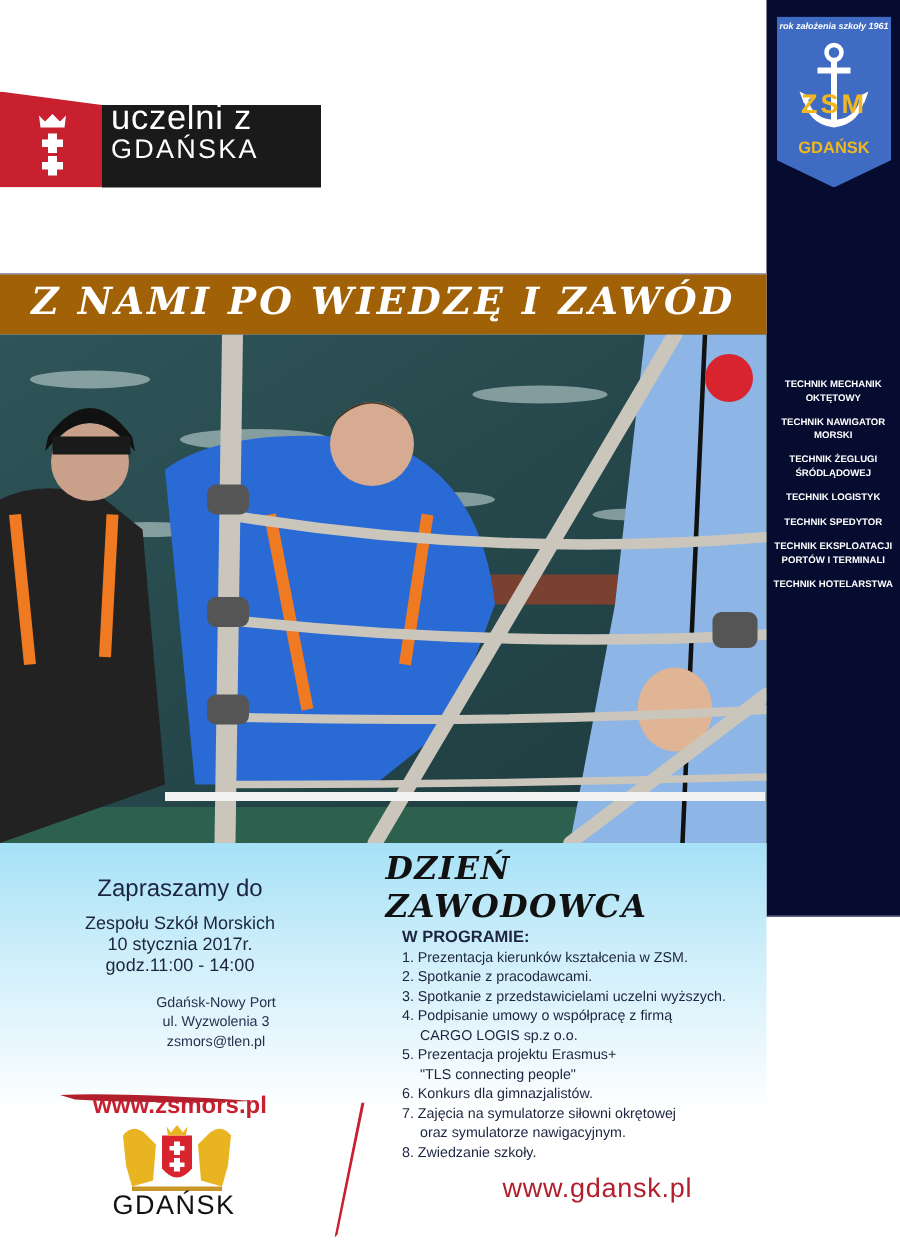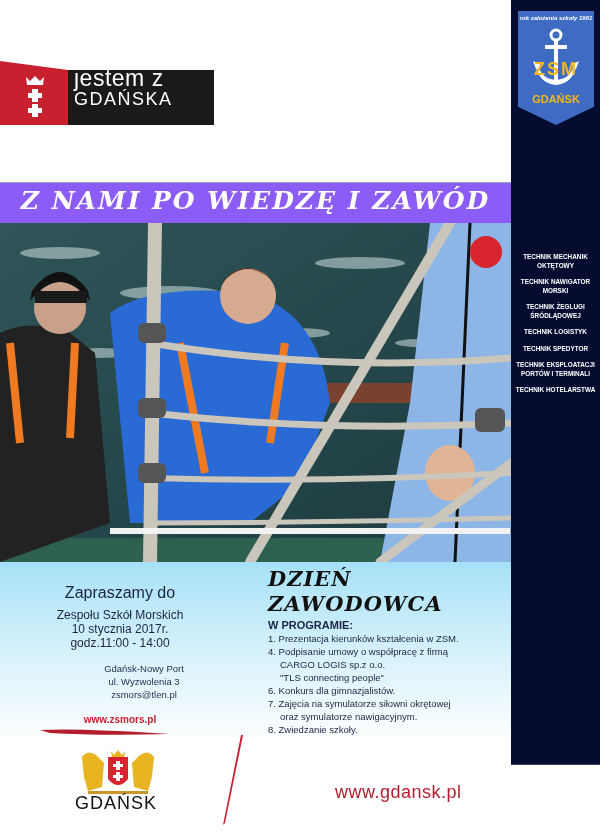--- a/index.html
+++ b/index.html
@@ -9,48 +9,48 @@
   
   .jzg { position: absolute; left: 0; top: 61px; width: 214px; height: 64px; }
   .jzg-red { position: absolute; left: 0; top: 0; width: 68px; height: 64px; background: #c8202f;
              clip-path: polygon(0 0, 100% 14%, 100% 100%, 0 100%); }
   .jzg-black { position: absolute; left: 68px; top: 9px; width: 146px; height: 55px; background: #1a1a1a; }
   .jzg-line1 { position: absolute; left: 74px; top: 4px; font-size: 23px; color: #fff; letter-spacing: 0.5px; }
   .jzg-line2 { position: absolute; left: 74px; top: 28px; font-size: 18px; color: #fff; letter-spacing: 1.5px; }
   .jzg-emblem { position: absolute; left: 24px; top: 14px; width: 22px; height: 44px; }
 
   
-  .sidebar { position: absolute; left: 511px; top: 0; width: 89px; height: 765px; background: #050c30; border-bottom: 1px solid #394064; }
+  .sidebar { position: absolute; left: 511px; top: 0; width: 89px; height: 611px; background: #050c30; border-bottom: 1px solid #394064; }
   .pennant { position: absolute; left: 7px; top: 11px; width: 76px; height: 114px; background: #3f6cc2;
              clip-path: polygon(0 0, 100% 0, 100% 84%, 50% 100%, 0 84%); }
   .pennant-top { position: absolute; left: 0; top: 4px; width: 76px; text-align: center; font-size: 6px; font-style: italic; font-weight: bold; color: #fff; }
   .pennant-zsm { position: absolute; left: 0; top: 48px; width: 76px; text-align: center; font-size: 18px; font-weight: bold; color: #f2b71f; letter-spacing: 2px; }
   .pennant-city { position: absolute; left: 0; top: 82px; width: 76px; text-align: center; font-size: 11px; font-weight: bold; color: #f2b71f; }
   .anchor { position: absolute; left: 14px; top: 16px; width: 48px; height: 62px; }
   .prof-list { position: absolute; left: 0; top: 253px; width: 89px; }
   .prof { text-align: center; color: #ffffff; font-size: 6.4px; font-weight: bold; line-height: 8.5px; margin-bottom: 8px; }
 
   
-  .titlebar { position: absolute; left: 0; top: 182px; width: 511px; height: 41px; background: #8b5cf6; border-top: 1px solid #9aa0b8; }
+  .titlebar { position: absolute; left: 0; top: 182px; width: 511px; height: 41px; background: #a16207; border-top: 1px solid #9aa0b8; }
   .titlebar-text { position: absolute; left: 0; top: 3px; width: 511px; text-align: center; font-family: "DejaVu Serif", serif; font-style: italic; font-weight: bold; font-size: 25px; color: #fff; letter-spacing: 2px; }
 
   
   .photo { position: absolute; left: 0; top: 223px; width: 511px; height: 339px; overflow: hidden; background: #2c4a4a; }
 
   
   .info { position: absolute; left: 0; top: 562px; width: 511px; height: 180px;
           background: linear-gradient(to bottom, #a6e1f7 0%, #cdeefa 40%, #ffffff 100%); }
   .invite { position: absolute; left: 0; top: 563px; width: 240px; text-align: center; color: #1d2440; }
   .inv-1 { font-size: 16px; margin-top: 21px; }
   .inv-2 { font-size: 12px; margin-top: 6px; line-height: 14px; }
   .inv-addr { font-size: 9.5px; margin-top: 12px; line-height: 13px; color: #2a3050; margin-left: 48px; }
-  .inv-www { font-size: 10px; font-weight: bold; color: #c8202f; margin-top: 13px; }
+  .inv-www { font-size: 16px; font-weight: bold; color: #c8202f; margin-top: 28px; }
 
   .prog { position: absolute; left: 248px; top: 566px; width: 260px; color: #1d2440; }
-  .prog-title { font-family: "DejaVu Serif", serif; font-style: italic; font-weight: bold; font-size: 21px; letter-spacing: 1px; color: #111; margin-left: 20px; }
+  .prog-title { font-family: "DejaVu Serif", serif; font-style: italic; font-weight: bold; font-size: 21px; letter-spacing: 1px; color: #111; margin-left: 9px; }
   .prog-head { font-size: 11px; font-weight: bold; margin-left: 20px; margin-top: 3px; }
   .prog-list { font-size: 9.5px; line-height: 13px; margin-left: 20px; margin-top: 1px; }
   .prog-list .sub { padding-left: 12px; }
 
   .swoosh { position: absolute; left: 40px; top: 728px; width: 130px; height: 8px; }
   .slash { position: absolute; left: 222px; top: 735px; width: 22px; height: 90px; }
   .coat { position: absolute; left: 78px; top: 747px; width: 80px; height: 48px; }
   .gdansk-word { position: absolute; left: 75px; top: 793px; font-size: 18px; color: #111; letter-spacing: 1px; }
   .gdansk-www { position: absolute; left: 335px; top: 782px; font-size: 18px; font-weight: normal; color: #b21e2c; letter-spacing: 0.5px; }
 </style>
@@ -58,21 +58,21 @@
 <body>
 
 <div class="jzg">
   <div class="jzg-red"></div>
   <svg class="jzg-emblem" viewBox="0 0 22 44">
     <path d="M2 2 L6 6 L11 1 L16 6 L20 2 L19 10 L3 10 Z" fill="#fff"></path>
     <path d="M8 14 h6 v4 h4 v5 h-4 v4 h-6 v-4 h-4 v-5 h4 Z" fill="#fff"></path>
     <path d="M8 29 h6 v4 h4 v5 h-4 v4 h-6 v-4 h-4 v-5 h4 Z" fill="#fff"></path>
   </svg>
   <div class="jzg-black"></div>
-  <div class="jzg-line1">jestem z</div>
+  <div class="jzg-line1">uczelni z</div>
   <div class="jzg-line2">GDAŃSKA</div>
 </div>
 
 <div class="sidebar">
   <div class="pennant">
     <div class="pennant-top">rok założenia szkoły 1961</div>
     <svg class="anchor" viewBox="0 0 48 62">
       <circle cx="24" cy="8" r="5" fill="none" stroke="#fff" stroke-width="3"></circle>
       <rect x="22" y="13" width="4" height="42" fill="#fff"></rect>
       <rect x="13" y="18" width="22" height="4" fill="#fff"></rect>
@@ -186,22 +186,25 @@
     <div>zsmors@tlen.pl</div>
   </div>
   <div class="inv-www">www.zsmors.pl</div>
 </div>
 
 <div class="prog">
   <div class="prog-title">DZIEŃ ZAWODOWCA</div>
   <div class="prog-head">W PROGRAMIE:</div>
   <div class="prog-list">
     <div>1. Prezentacja kierunków kształcenia w ZSM.</div>
+    <div>2. Spotkanie z pracodawcami.</div>
+    <div>3. Spotkanie z przedstawicielami uczelni wyższych.</div>
     <div>4. Podpisanie umowy o współpracę z firmą</div>
     <div class="sub">CARGO LOGIS sp.z o.o.</div>
+    <div>5. Prezentacja projektu Erasmus+</div>
     <div class="sub">"TLS connecting people"</div>
     <div>6. Konkurs dla gimnazjalistów.</div>
     <div>7. Zajęcia na symulatorze siłowni okrętowej</div>
     <div class="sub">oraz symulatorze nawigacyjnym.</div>
     <div>8. Zwiedzanie szkoły.</div>
   </div>
 </div>
 
 <svg class="swoosh" viewBox="0 0 130 8">
   <path d="M0 2 Q40 0 130 6 Q60 8 10 5 Z" fill="#b21e2c"></path>

